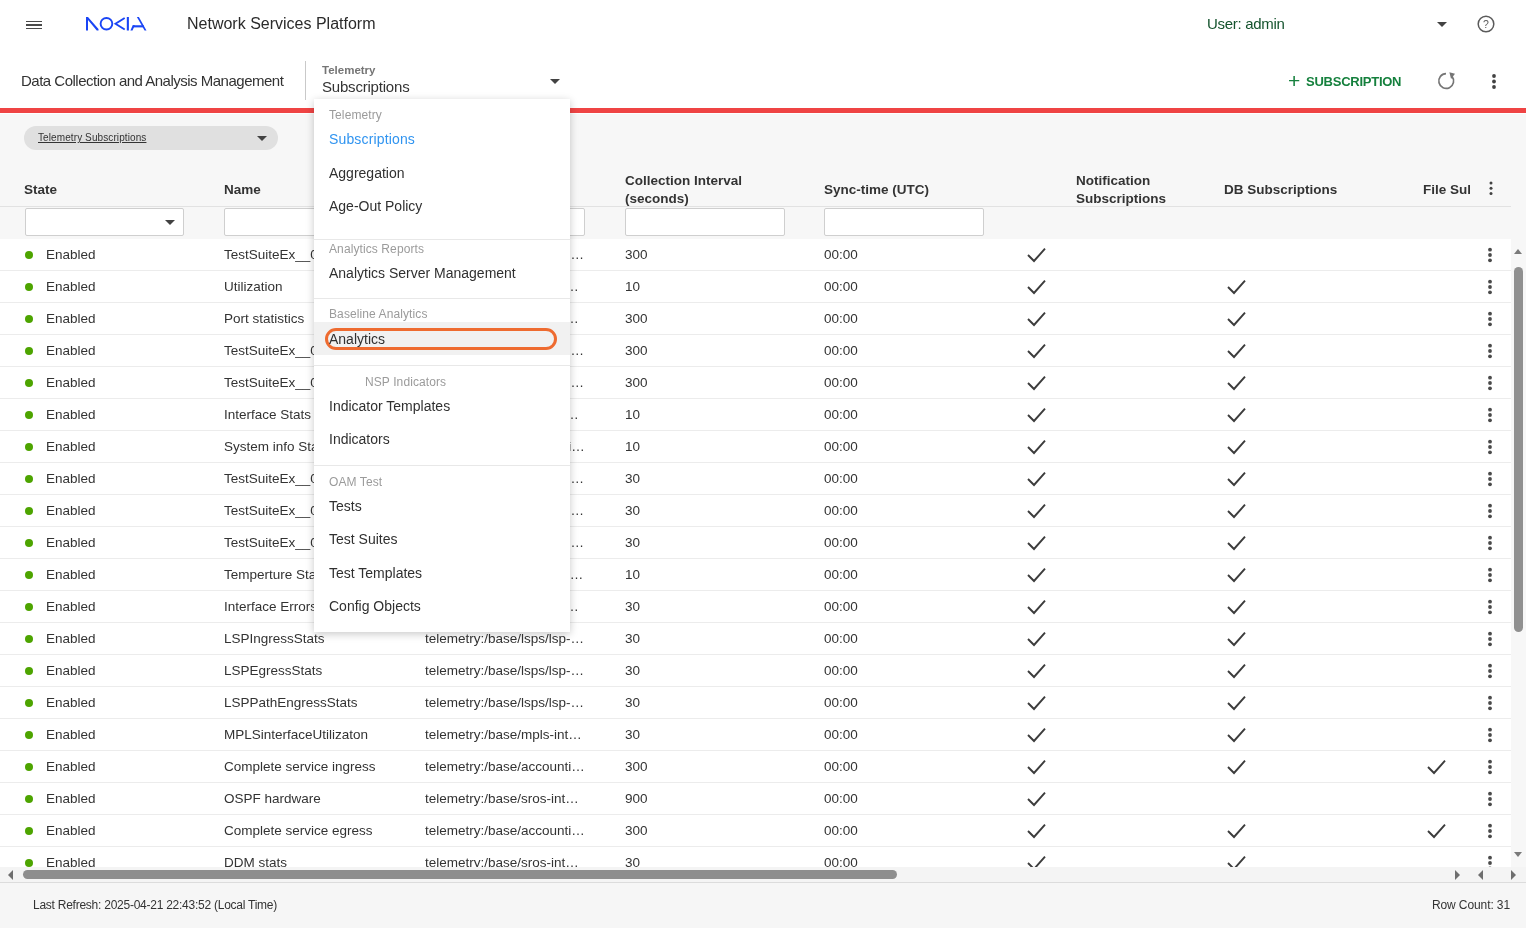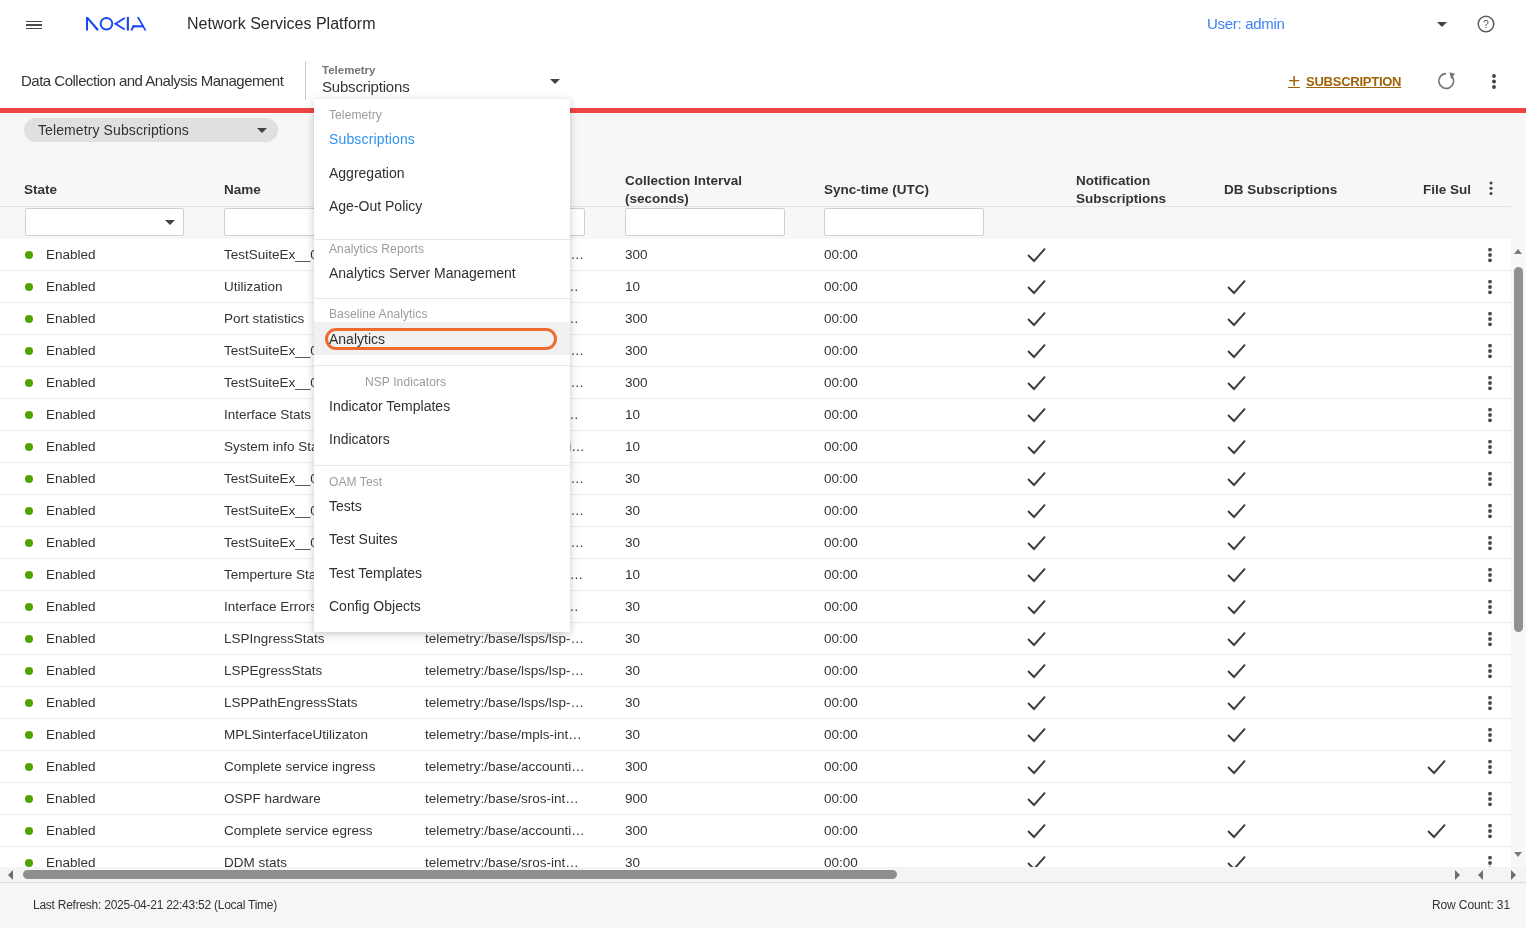--- a/index.html
+++ b/index.html
@@ -7,44 +7,44 @@
   font-family:"Liberation Sans", sans-serif; }
 #stage { position:relative; width:1526px; height:928px; }
 
 
 #topbar { position:absolute; left:0; top:0; width:1526px; height:61px;
   background:#fff; border-bottom:1px solid #e4e4e4; }
 .hamb { position:absolute; left:26px; width:16px; height:1.8px; background:#4a4a4a; }
 #apptitle { position:absolute; left:187px; top:0; height:48px; line-height:48px;
   font-size:16px; letter-spacing:0; color:#2b2b2b; }
 #usertxt { position:absolute; left:1207px; top:0; height:48px; line-height:48px;
-  font-size:15px; letter-spacing:-0.3px; color:#3b82f6; }
+  font-size:15px; letter-spacing:-0.3px; color:#14532d; }
 .caret { position:absolute; width:0; height:0;
   border-left:5.5px solid transparent; border-right:5.5px solid transparent;
   border-top:5.5px solid #424242; }
 
 
 #toolbar { position:absolute; left:0; top:49px; width:1526px; height:64px;
   background:#fff; border-bottom:5px solid #ef4444; }
 #bctitle { position:absolute; left:21px; top:0; height:63px; line-height:63px;
   font-size:15px; letter-spacing:-0.5px; color:#333; }
 #vsep { position:absolute; left:305px; top:12px; width:1px; height:39px; background:#c9c9c9; }
 #trig-label { position:absolute; left:322px; top:64px; font-size:11.5px; font-weight:bold;
   color:#757575; letter-spacing:0; }
 #trig-main { position:absolute; left:322px; top:78px; font-size:15px;
   letter-spacing:-0.2px; color:#333; }
 #subbtn { position:absolute; left:1288px; top:0; height:63px; line-height:64px;
-  color:#a16207; font-size:13px; font-weight:bold; letter-spacing:-0.25px;text-decoration:underline; }
+  color:#15803d; font-size:13px; font-weight:bold; letter-spacing:-0.25px; }
 #subbtn .plus { font-size:21px; font-weight:normal; vertical-align:-2.5px; margin-right:6px; }
 
 
 #content { position:absolute; left:0; top:114px; width:1526px; height:814px; background:#f7f7f7; }
-#pill { position:absolute; left:24px; top:4px; width:254px; height:24px;
-  background:#e0e0e0; border-radius:12px; font-size:14px; letter-spacing:0.1px;
-  color:#333; line-height:24px; padding-left:14px; }
+#pill { position:absolute; left:24px; top:12px; width:254px; height:24px;
+  background:#e0e0e0; border-radius:12px; font-size:10px; letter-spacing:0.1px;
+  color:#333; line-height:24px; padding-left:14px;text-decoration:underline; }
 .hdr { position:absolute; font-size:13.5px; font-weight:bold; letter-spacing:0;
   color:#333; line-height:18px; white-space:pre; }
 #hdrline { position:absolute; left:0; top:92px; width:1511px; height:1px; background:#e2e2e2; }
 .finput { position:absolute; top:94px; height:28px; background:#fff;
   border:1px solid #cfcfcf; border-radius:2px; }
 #rows { position:absolute; left:0; top:125px; width:1511px; height:628px; overflow:hidden; }
 .row { position:relative; width:1511px; height:32px; background:#fff;
   border-bottom:1px solid #ececec; font-size:13.5px; letter-spacing:0; color:#333; }
 .row .dot { position:absolute; left:24.5px; top:11.8px; width:8.5px; height:8.5px;
   border-radius:50%; background:#4da400; }

